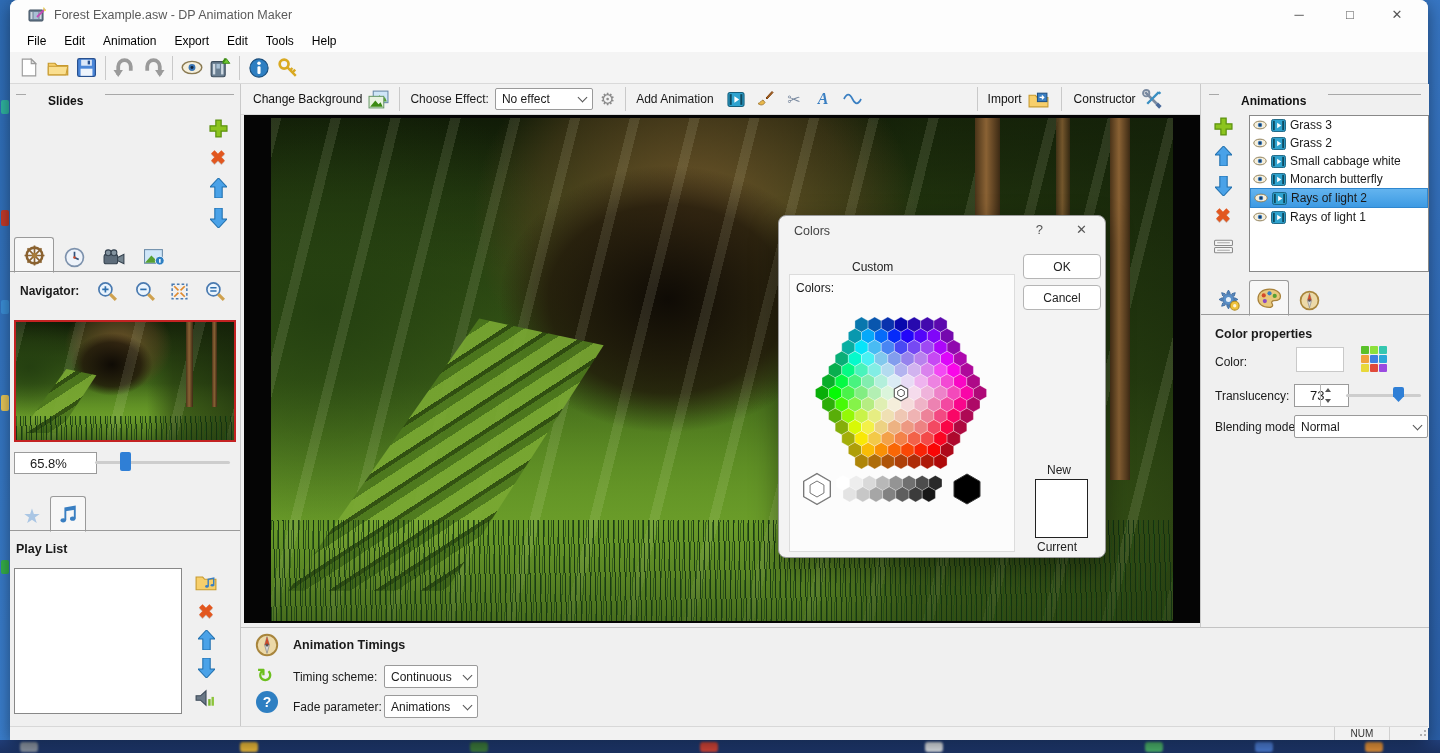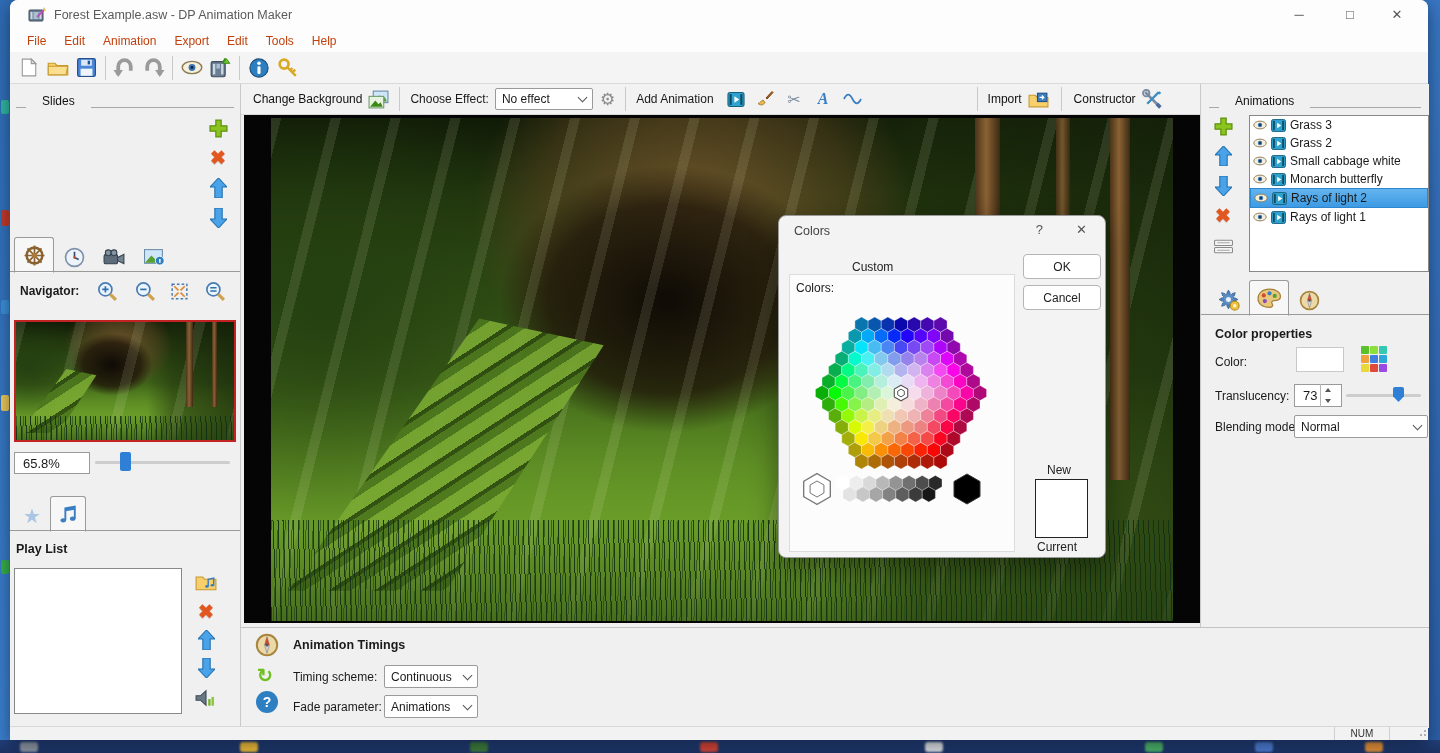--- a/index.html
+++ b/index.html
@@ -10,42 +10,42 @@
   
   .taskbar{position:absolute;left:0;right:0;bottom:0;height:13px;background:linear-gradient(180deg,#22407c,#1b3263);}
   .tb-blob{position:absolute;top:2px;width:18px;height:10px;border-radius:3px;filter:blur(1px);}
   
   .win{position:absolute;left:10px;top:0;width:1418px;height:740px;background:#f0f0f0;border-radius:8px 8px 0 0;box-shadow:0 4px 18px rgba(0,0,0,.45);}
   .titlebar{position:absolute;left:0;top:0;right:0;height:30px;background:#fdfdfd;border-radius:8px 8px 0 0;}
   .title-text{position:absolute;left:44px;top:8px;font-size:12.5px;color:#5a5a5a;}
   .appicon{position:absolute;left:18px;top:6px;}
   .winctl{position:absolute;top:0;width:46px;height:30px;text-align:center;line-height:30px;color:#555;font-size:13px;cursor:default;}
   .menubar{position:absolute;left:0;top:30px;right:0;height:22px;background:#fdfdfd;display:flex;align-items:center;padding-left:8px;}
-  .menu-item{padding:2px 9px;font-size:12px;color:#c2410c;}
+  .menu-item{padding:2px 9px;font-size:12px;color:#000000;}
   .toolbar{position:absolute;left:0;top:52px;right:0;height:31px;background:#f4f4f4;border-bottom:1px solid #d9d9d9;display:flex;align-items:center;padding-left:4px;}
   .tbtn{width:29px;height:26px;display:flex;align-items:center;justify-content:center;}
   .vsep{width:1px;height:24px;background:#c9c9c9;margin:0 4px;}
   
   .left-panel{position:absolute;left:0;top:84px;width:230px;height:643px;background:#f0f0f0;}
   .center-panel{position:absolute;left:230px;top:84px;width:960px;height:643px;background:#f0f0f0;border-left:1px solid #c9c9c9;}
   .right-panel{position:absolute;left:1190px;top:84px;width:228px;height:543px;background:#f0f0f0;border-left:1px solid #c9c9c9;}
-  .grp{position:absolute;display:flex;align-items:flex-end;gap:16px;font-weight:normal;font-size:12px;color:#111;}
+  .grp{position:absolute;display:flex;align-items:flex-start;gap:22px;font-weight:bold;font-size:12px;color:#111;}
   .grp .l1{width:10px;height:1px;background:#a8a8a8;}
   .grp .l2{flex:1;height:1px;background:#a8a8a8;}
   .listbox{position:absolute;background:#fff;border:1px solid #888;}
   .lrow{height:18px;display:flex;align-items:center;gap:4px;padding-left:3px;font-size:12px;}
   .lrow.sel{background:linear-gradient(180deg,#63b4ef,#3d9ae3);border:1px solid #2f87cf;}
   .sidebtn{position:absolute;width:24px;height:24px;display:flex;align-items:center;justify-content:center;}
   .xmark{color:#e2571f;font-size:19px;font-weight:bold;line-height:18px;text-shadow:0 1px 0 rgba(120,40,0,.3);}
   .tabstrip{position:absolute;display:flex;align-items:flex-end;}
   .ttab{width:38px;height:30px;display:flex;align-items:center;justify-content:center;border:1px solid transparent;}
   .ttab.sel{background:#f7f7f7;border:1px solid #9a9a9a;border-bottom:1px solid #f7f7f7;border-radius:3px 3px 0 0;height:34px;}
   .tabline{position:absolute;height:1px;background:#9a9a9a;}
   .thumb{position:absolute;border:2px solid #c32222;overflow:hidden;}
-  .field{position:absolute;background:#fff;border:1px solid #9a9a9a;display:flex;align-items:center;padding-left:8px;font-size:13px;}
+  .field{position:absolute;background:#fff;border:1px solid #9a9a9a;display:flex;align-items:center;padding-left:15px;font-size:13px;}
   .slider-track{position:absolute;height:3px;background:#cdcdcd;border-radius:2px;}
   .slider-handle{position:absolute;background:#2f7fd6;border-radius:2px;}
   .dd{position:absolute;background:#fff;border:1px solid #9a9a9a;border-radius:2px;display:flex;align-items:center;justify-content:space-between;padding:0 6px;font-size:12px;}
   .chev{width:6px;height:6px;border-right:1.4px solid #555;border-bottom:1.4px solid #555;transform:rotate(45deg);margin-top:-3px;}
   .flatbtn{display:flex;align-items:center;gap:6px;font-size:12px;color:#111;}
   .stage{position:absolute;left:3px;top:31px;width:956px;height:508px;background:#050505;}
   .forest{position:absolute;left:27px;right:27px;top:3px;bottom:2px;overflow:hidden;
     background-image:
       repeating-linear-gradient(104deg,rgba(255,255,215,.10) 0 10px,rgba(255,255,215,0) 10px 58px),
       radial-gradient(ellipse 24% 34% at 44% 36%,rgba(12,8,4,.96),rgba(28,20,8,.75) 55%,rgba(0,0,0,0) 78%),

